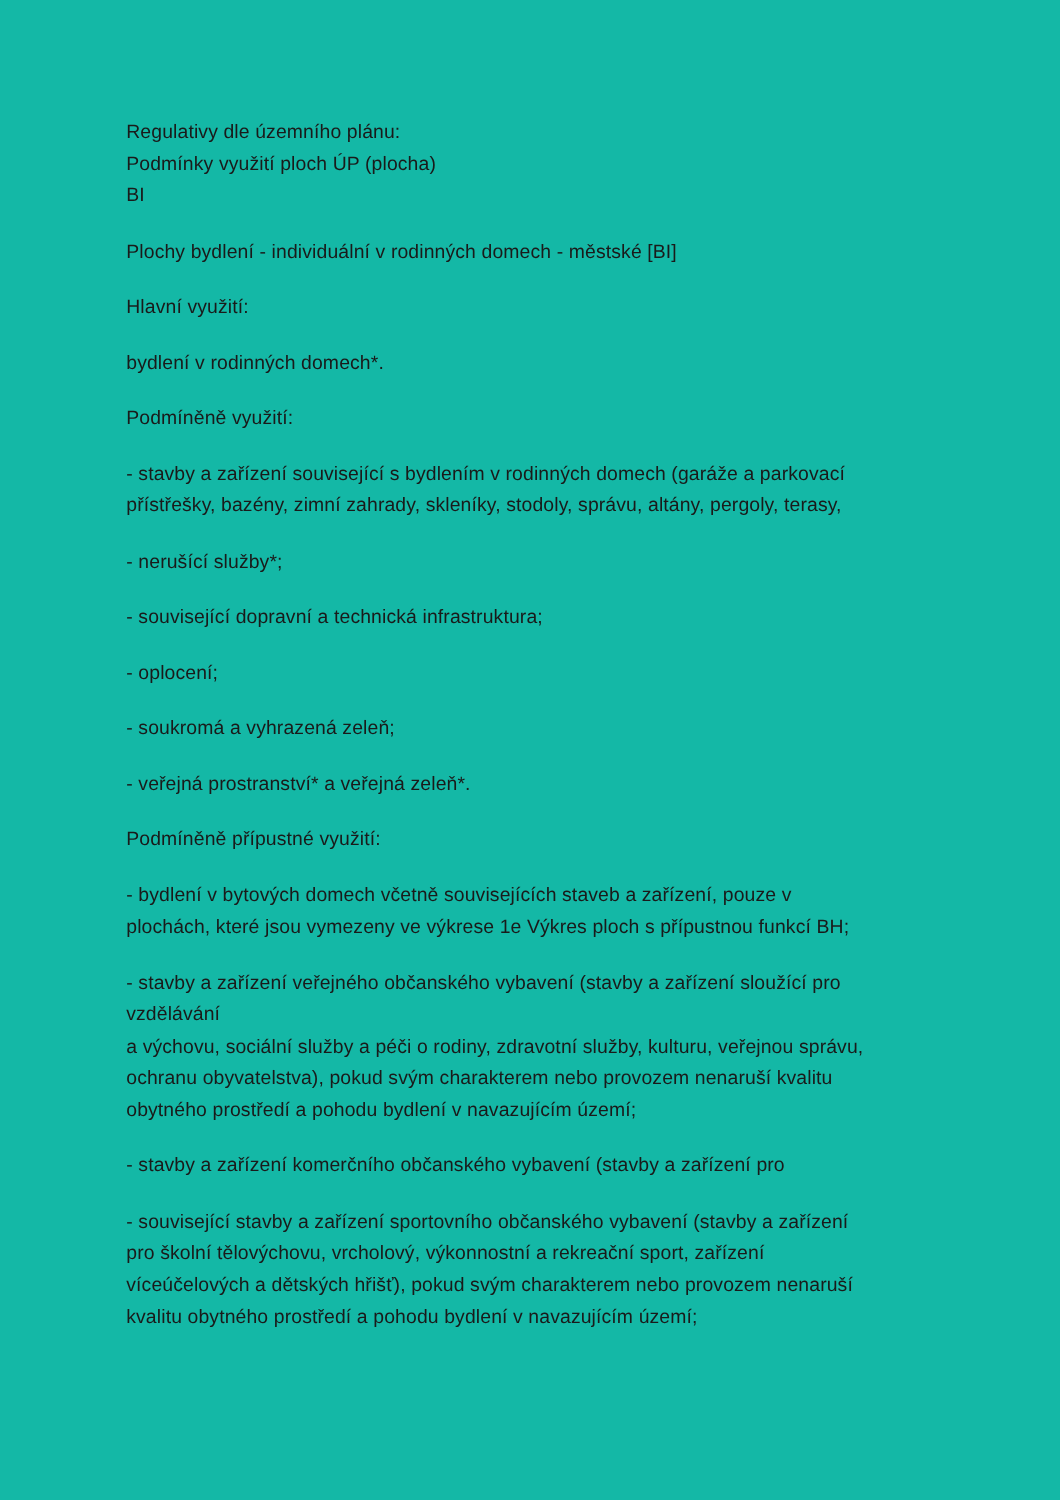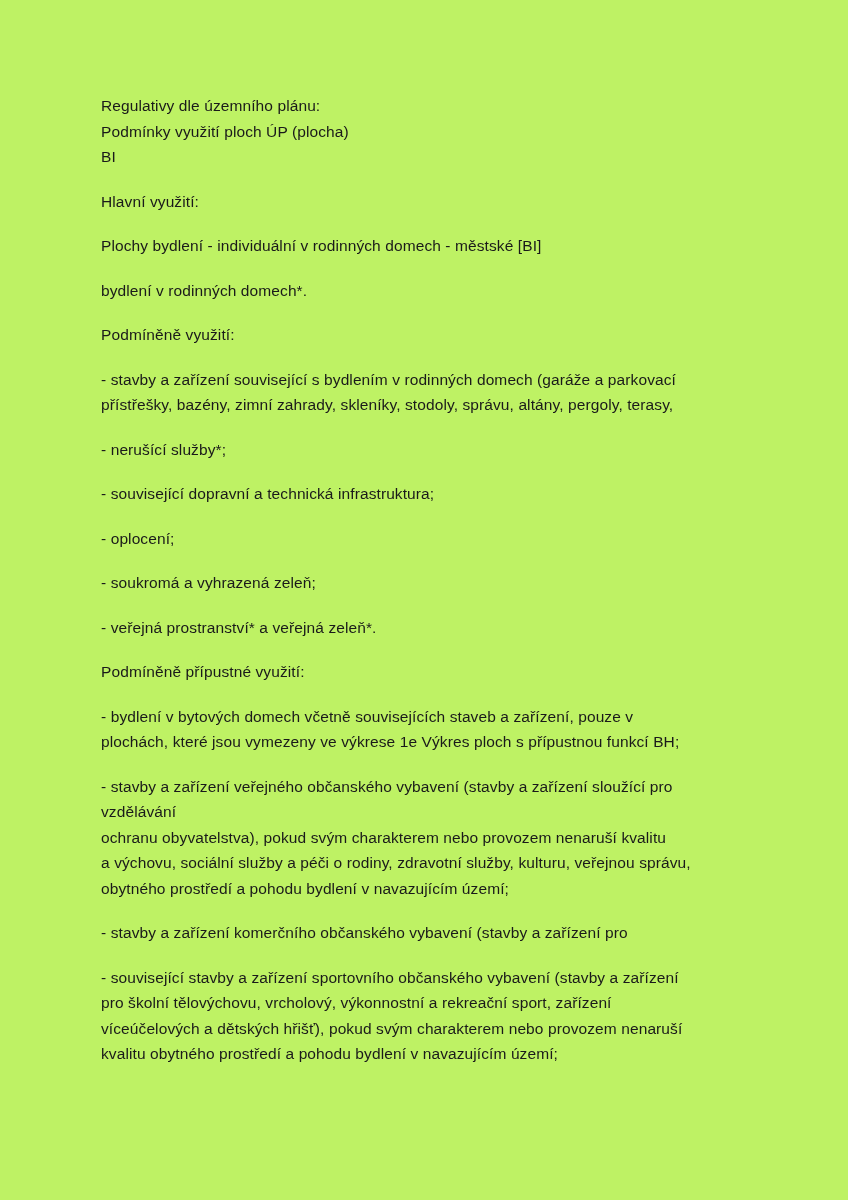--- a/index.html
+++ b/index.html
@@ -9,21 +9,21 @@
   }
   body {
     width: 848px;
     height: 1200px;
     overflow: hidden;
   }
   .page {
     box-sizing: border-box;
     width: 848px;
     height: 1200px;
-    background: #bef264;
+    background: #14b8a6;
     padding: 93px 44px 0 101px;
     overflow: hidden;
   }
   .doc {
     font-family: "Liberation Sans", sans-serif;
     font-size: 15.5px;
     line-height: 25.5px;
     color: #1a1a1a;
     letter-spacing: 0.1px;
   }
@@ -38,24 +38,24 @@
 <body>
 
 <div class="page">
   <div class="doc" style="color: rgb(26, 26, 26);">
       <div class="paragraph">
         <div class="line">Regulativy dle územního plánu:</div>
         <div class="line">Podmínky využití ploch ÚP (plocha)</div>
         <div class="line">BI</div>
       </div>
       <div class="paragraph">
-        <div class="line">Hlavní využití:</div>
+        <div class="line">Plochy bydlení - individuální v rodinných domech - městské [BI]</div>
       </div>
       <div class="paragraph">
-        <div class="line">Plochy bydlení - individuální v rodinných domech - městské [BI]</div>
+        <div class="line">Hlavní využití:</div>
       </div>
       <div class="paragraph">
         <div class="line">bydlení v rodinných domech*.</div>
       </div>
       <div class="paragraph">
         <div class="line">Podmíněně využití:</div>
       </div>
       <div class="paragraph">
         <div class="line">- stavby a zařízení související s bydlením v rodinných domech (garáže a parkovací</div>
         <div class="line">přístřešky, bazény, zimní zahrady, skleníky, stodoly, správu, altány, pergoly, terasy,</div>
@@ -78,22 +78,22 @@
       <div class="paragraph">
         <div class="line">Podmíněně přípustné využití:</div>
       </div>
       <div class="paragraph">
         <div class="line">- bydlení v bytových domech včetně souvisejících staveb a zařízení, pouze v</div>
         <div class="line">plochách, které jsou vymezeny ve výkrese 1e Výkres ploch s přípustnou funkcí BH;</div>
       </div>
       <div class="paragraph">
         <div class="line">- stavby a zařízení veřejného občanského vybavení (stavby a zařízení sloužící pro</div>
         <div class="line">vzdělávání</div>
+        <div class="line">a výchovu, sociální služby a péči o rodiny, zdravotní služby, kulturu, veřejnou správu,</div>
         <div class="line">ochranu obyvatelstva), pokud svým charakterem nebo provozem nenaruší kvalitu</div>
-        <div class="line">a výchovu, sociální služby a péči o rodiny, zdravotní služby, kulturu, veřejnou správu,</div>
         <div class="line">obytného prostředí a pohodu bydlení v navazujícím území;</div>
       </div>
       <div class="paragraph">
         <div class="line">- stavby a zařízení komerčního občanského vybavení (stavby a zařízení pro</div>
       </div>
       <div class="paragraph">
         <div class="line">- související stavby a zařízení sportovního občanského vybavení (stavby a zařízení</div>
         <div class="line">pro školní tělovýchovu, vrcholový, výkonnostní a rekreační sport, zařízení</div>
         <div class="line">víceúčelových a dětských hřišť), pokud svým charakterem nebo provozem nenaruší</div>
         <div class="line">kvalitu obytného prostředí a pohodu bydlení v navazujícím území;</div>

